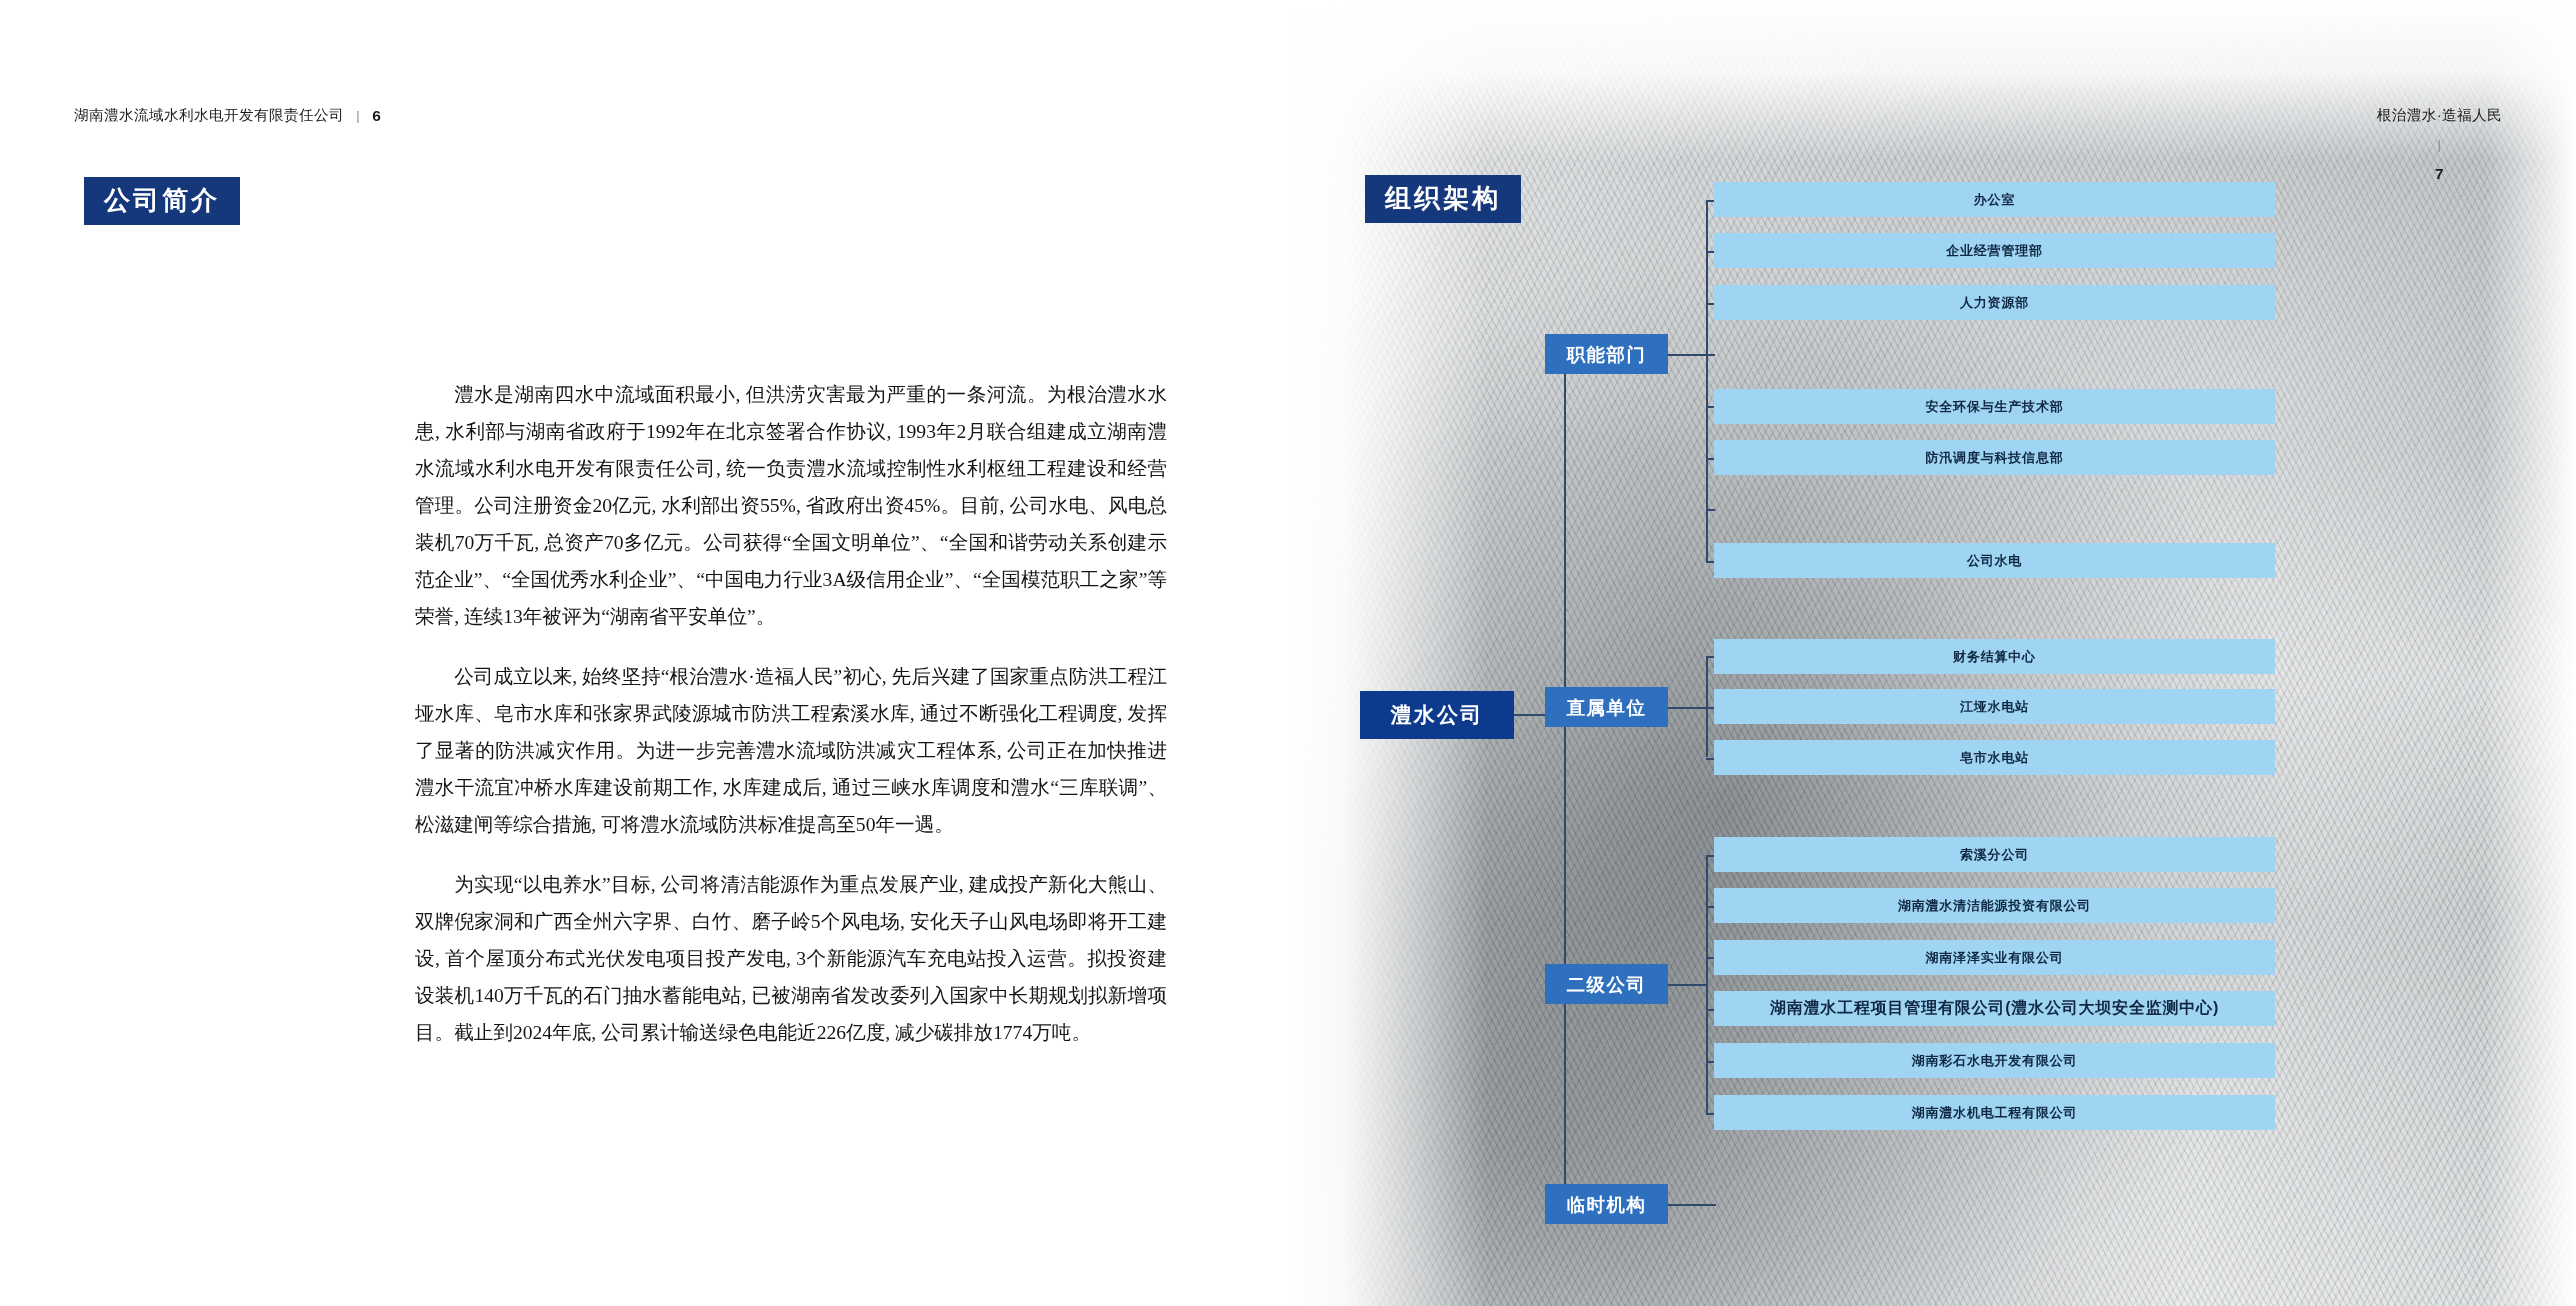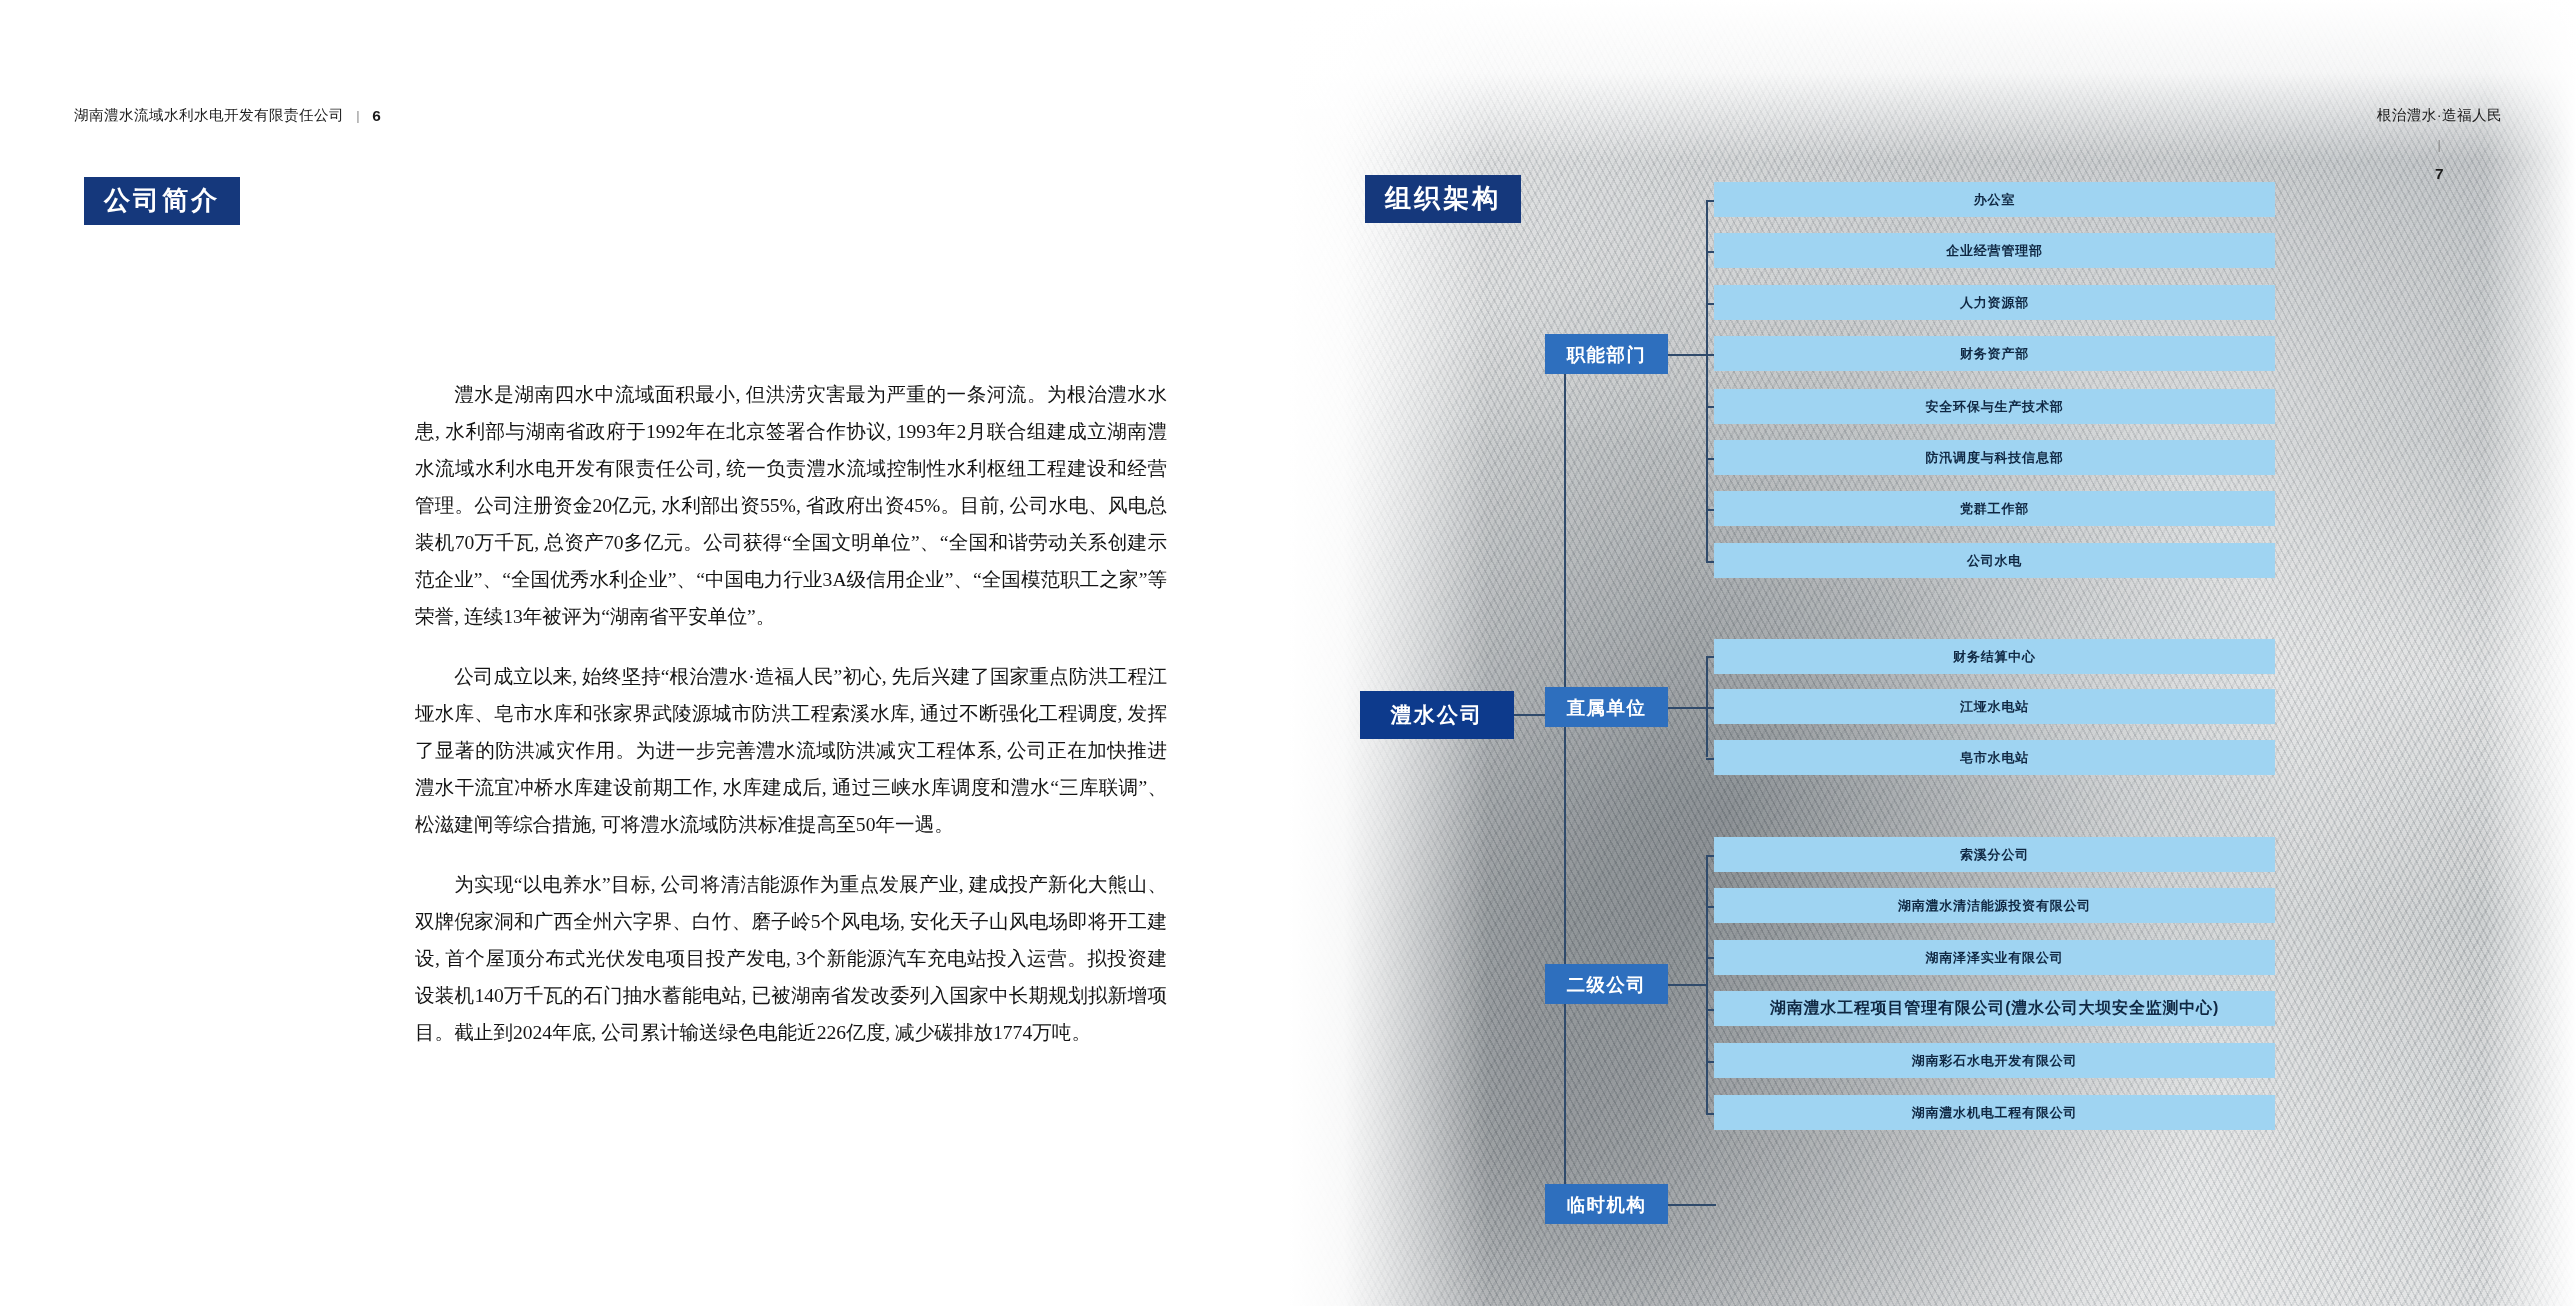--- a/index.html
+++ b/index.html
@@ -262,30 +262,28 @@
       <div class="connector h-line" style="left:418px; top:200px; width:9.2px;"></div>
       <div class="node node-leaf" style="top:182px; width:561px;">办公室</div>
 
       <div class="connector h-line" style="left:418px; top:251px; width:9.2px;"></div>
       <div class="node node-leaf" style="top:233px; width:561px;">企业经营管理部</div>
 
       <div class="connector h-line" style="left:418px; top:303px; width:9.2px;"></div>
       <div class="node node-leaf" style="top:285px; width:561px;">人力资源部</div>
 
       <div class="connector h-line" style="left:418px; top:354px; width:9.2px;"></div>
-      <div class="node node-leaf" style="top:336px; width:561px;">财务资产部</div>
 
       <div class="connector h-line" style="left:418px; top:406px; width:9.2px;"></div>
       <div class="node node-leaf" style="top:389px; width:561px;">安全环保与生产技术部</div>
 
       <div class="connector h-line" style="left:418px; top:458px; width:9.2px;"></div>
       <div class="node node-leaf" style="top:440px; width:561px;">防汛调度与科技信息部</div>
 
       <div class="connector h-line" style="left:418px; top:509px; width:9.2px;"></div>
-      <div class="node node-leaf" style="top:491px; width:561px;">党群工作部</div>
 
       <div class="connector h-line" style="left:418px; top:561px; width:9.2px;"></div>
       <div class="node node-leaf" style="top:543px; width:561px;">公司水电</div>
 
       <div class="node node-group" style="top:687px;">直属单位</div>
       <div class="connector h-line" style="left:380px; top:707px; width:38px;"></div>
       <div class="connector v-line" style="left:418px; top:656px; height:101px;"></div>
 
       <div class="connector h-line" style="left:418px; top:656px; width:9.2px;"></div>
       <div class="node node-leaf" style="top:639px; width:561px;">财务结算中心</div>

